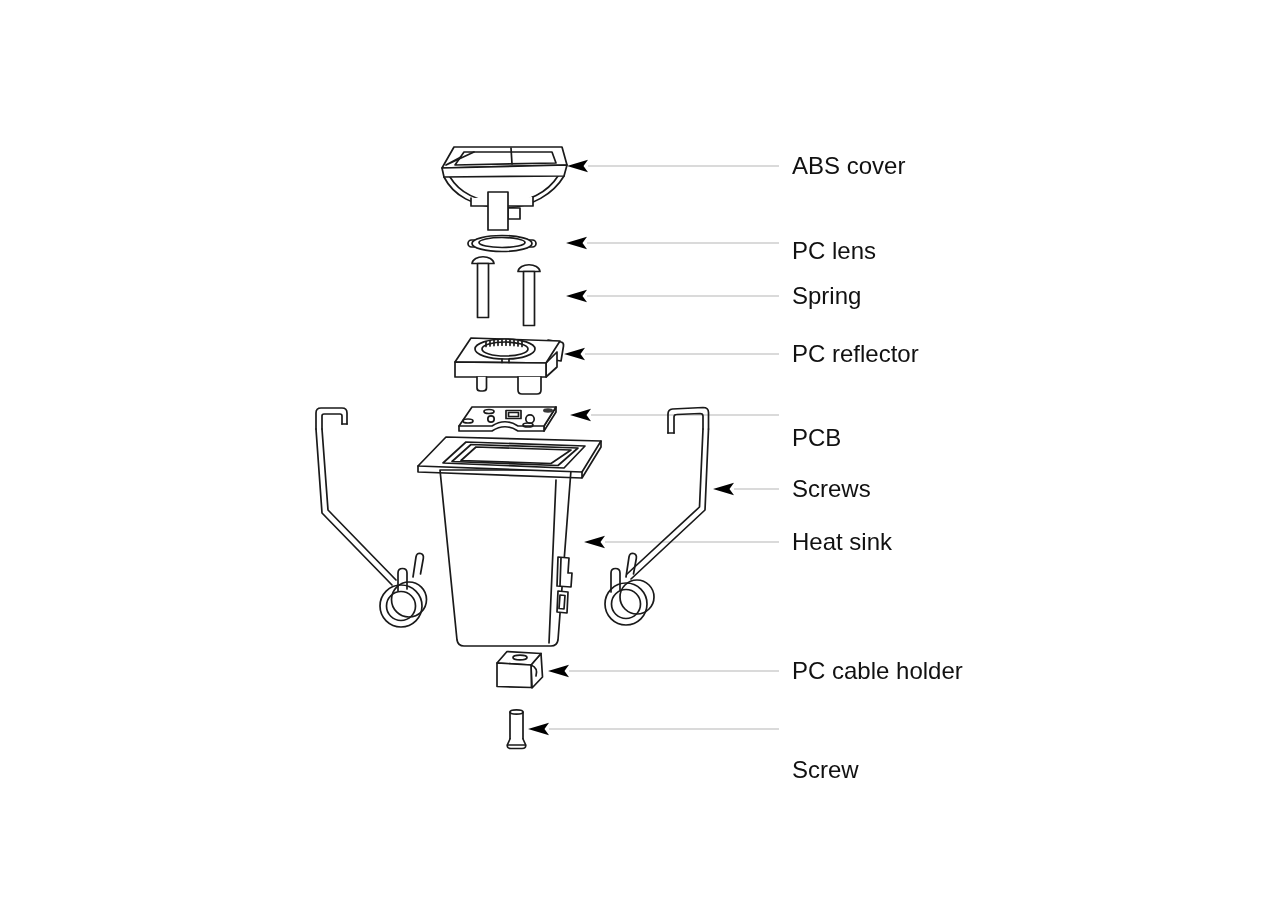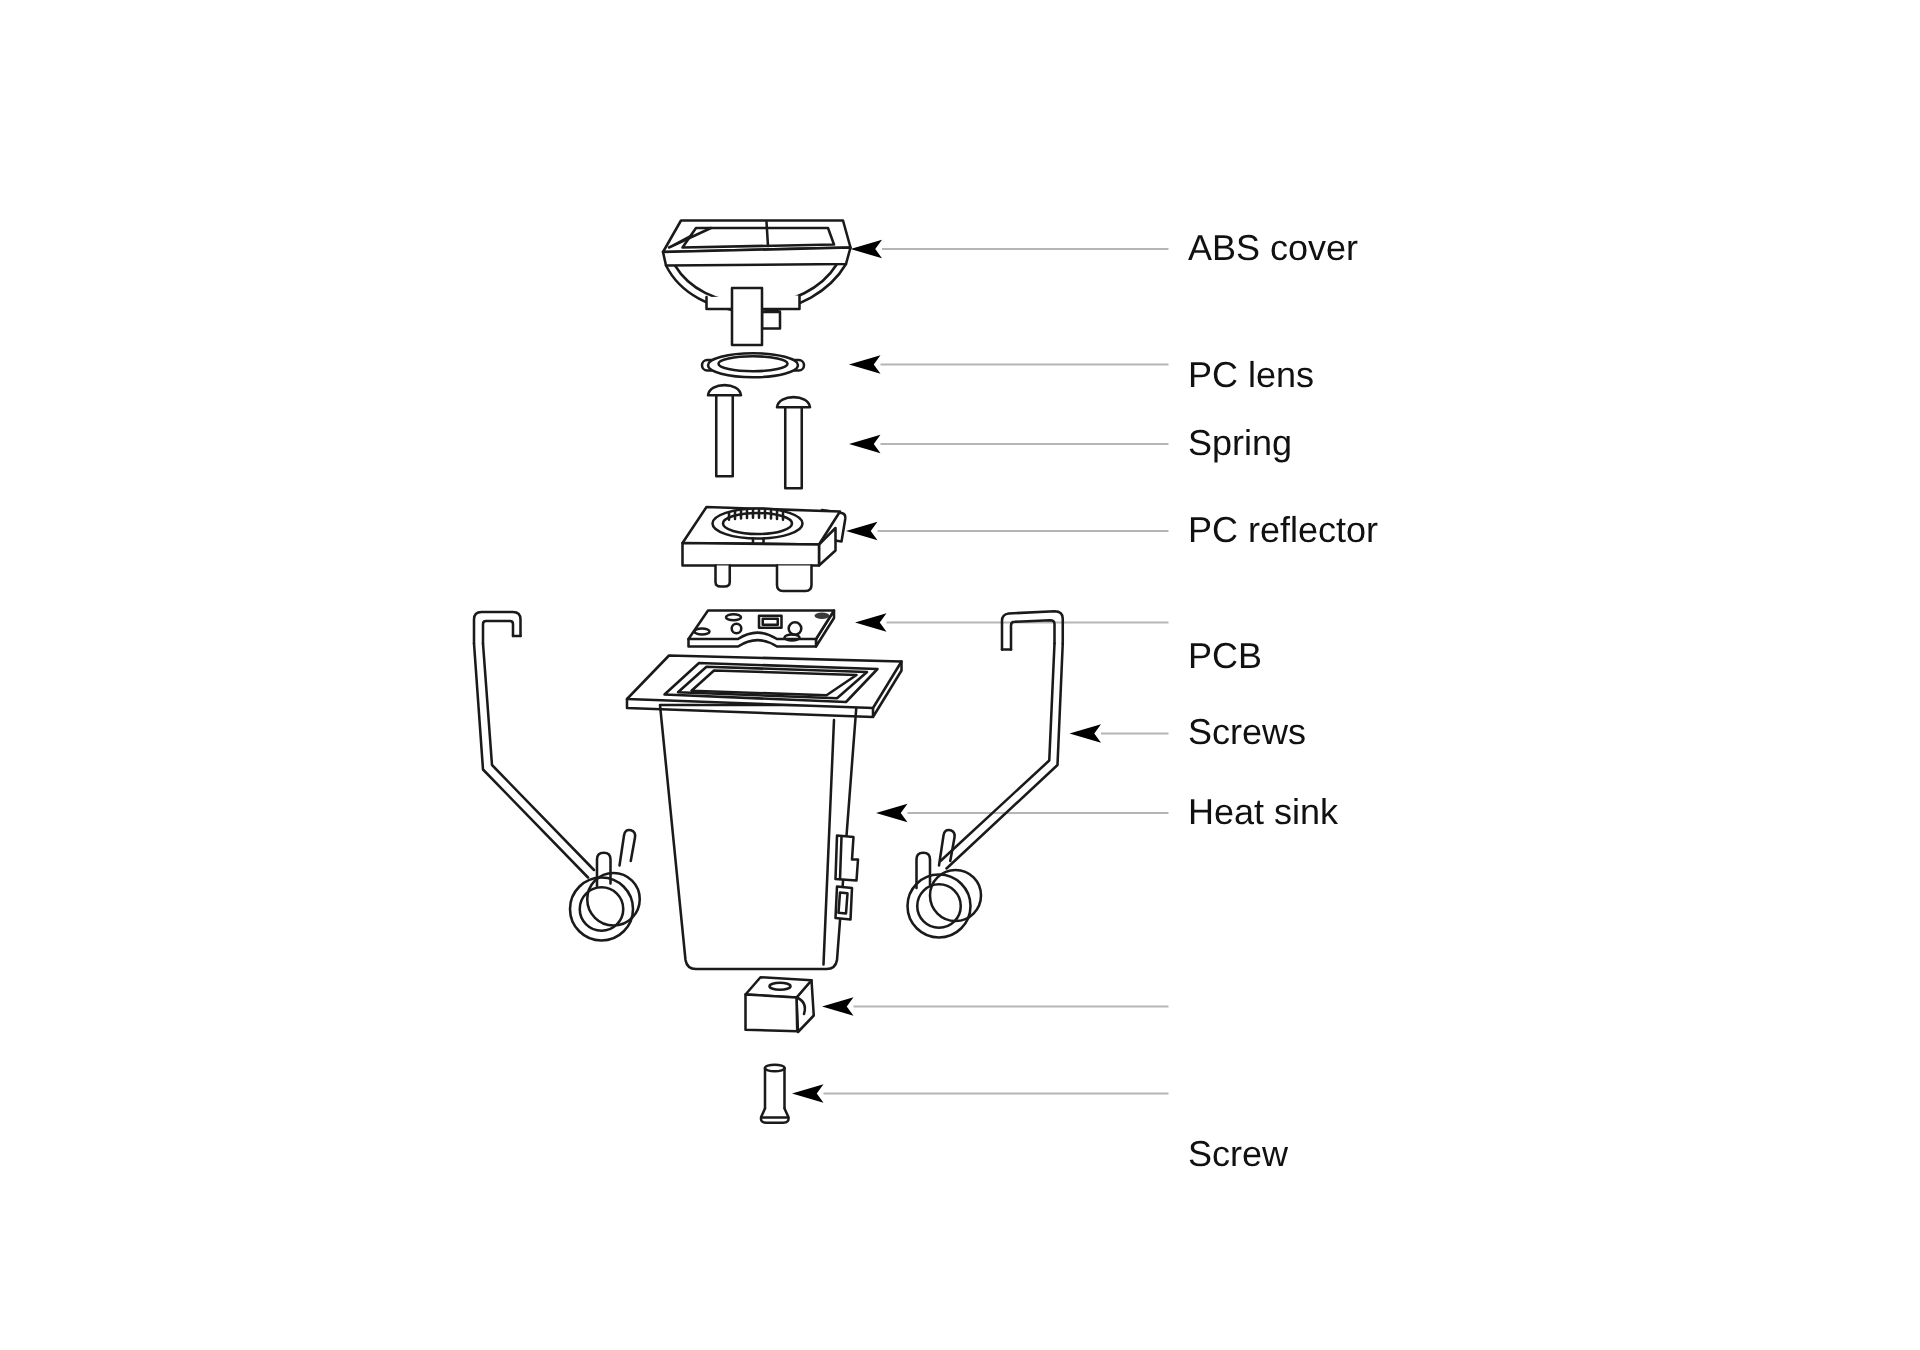--- a/index.html
+++ b/index.html
@@ -181,15 +181,16 @@
     </g>
   </svg>
 
   <div class="part-label" style="top:152px">ABS cover</div>
   <div class="part-label" style="top:237px">PC lens</div>
   <div class="part-label" style="top:282px">Spring</div>
   <div class="part-label" style="top:340px">PC reflector</div>
   <div class="part-label" style="top:424px">PCB</div>
   <div class="part-label" style="top:475px">Screws</div>
   <div class="part-label" style="top:528px">Heat sink</div>
+  <div class="part-label" style="top:657px">PC cable holder</div>
   <div class="part-label" style="top:756px">Screw</div>
 
 </div>
 
 </body></html>

